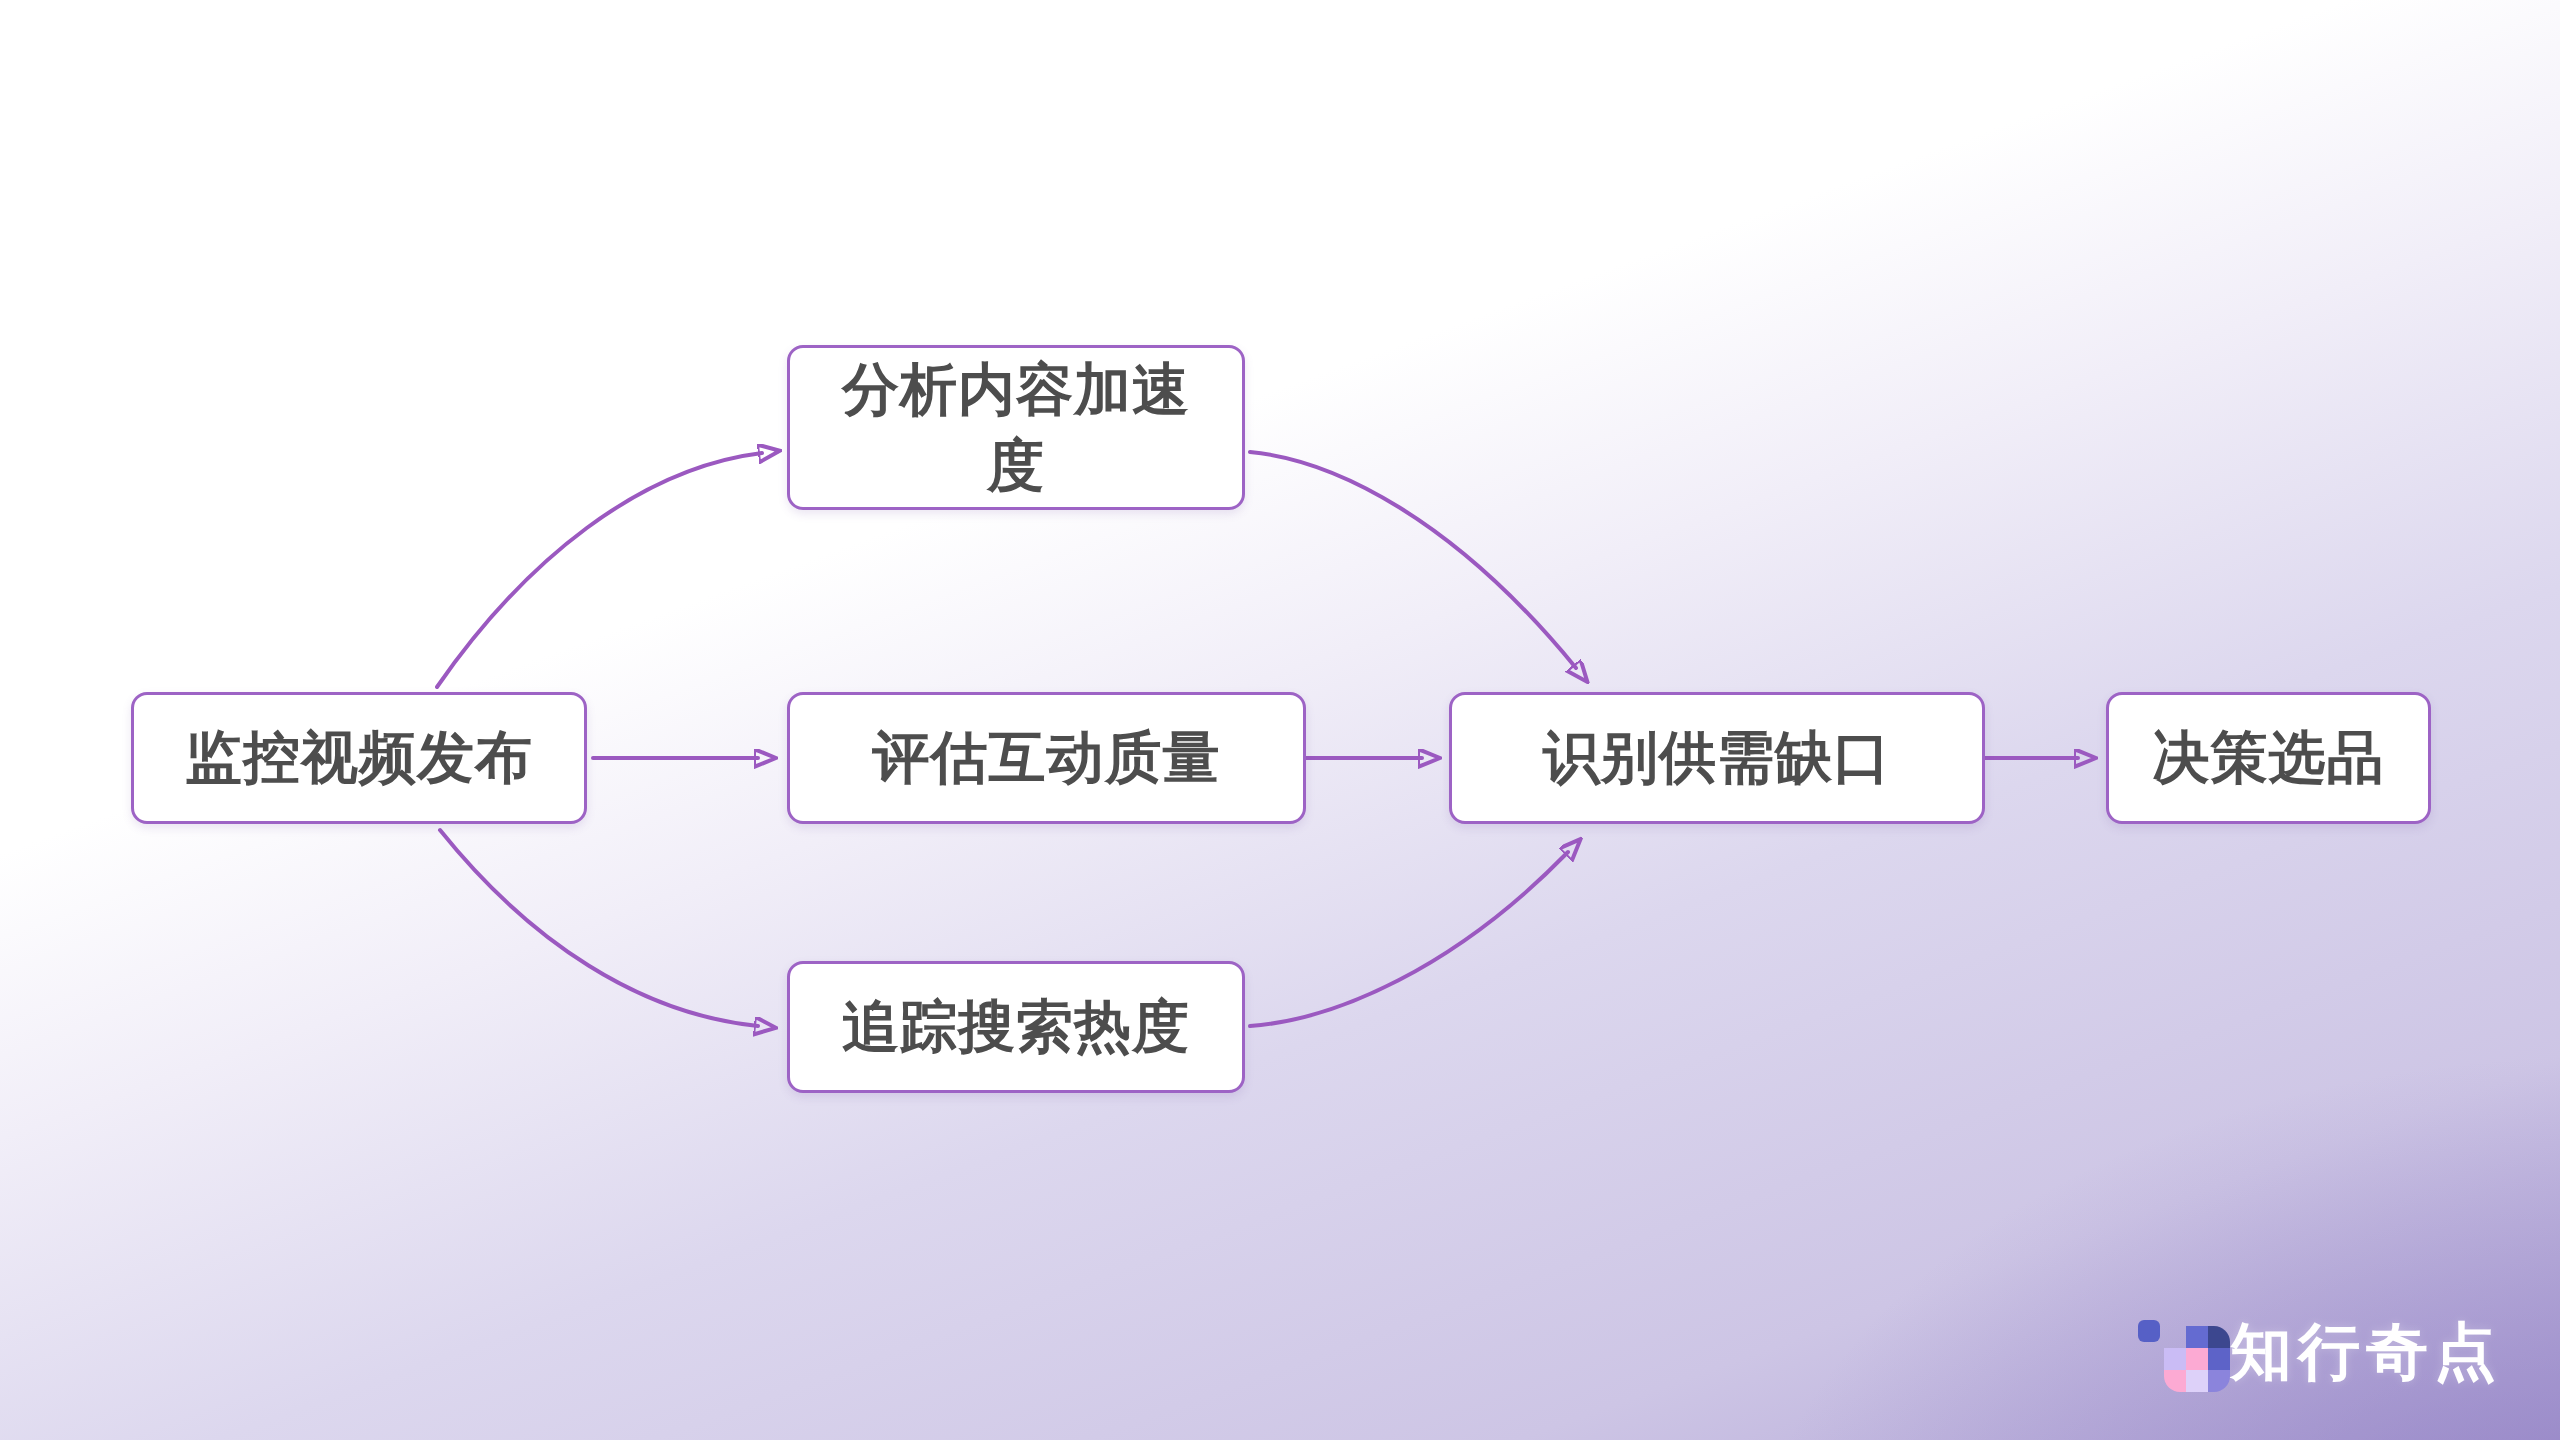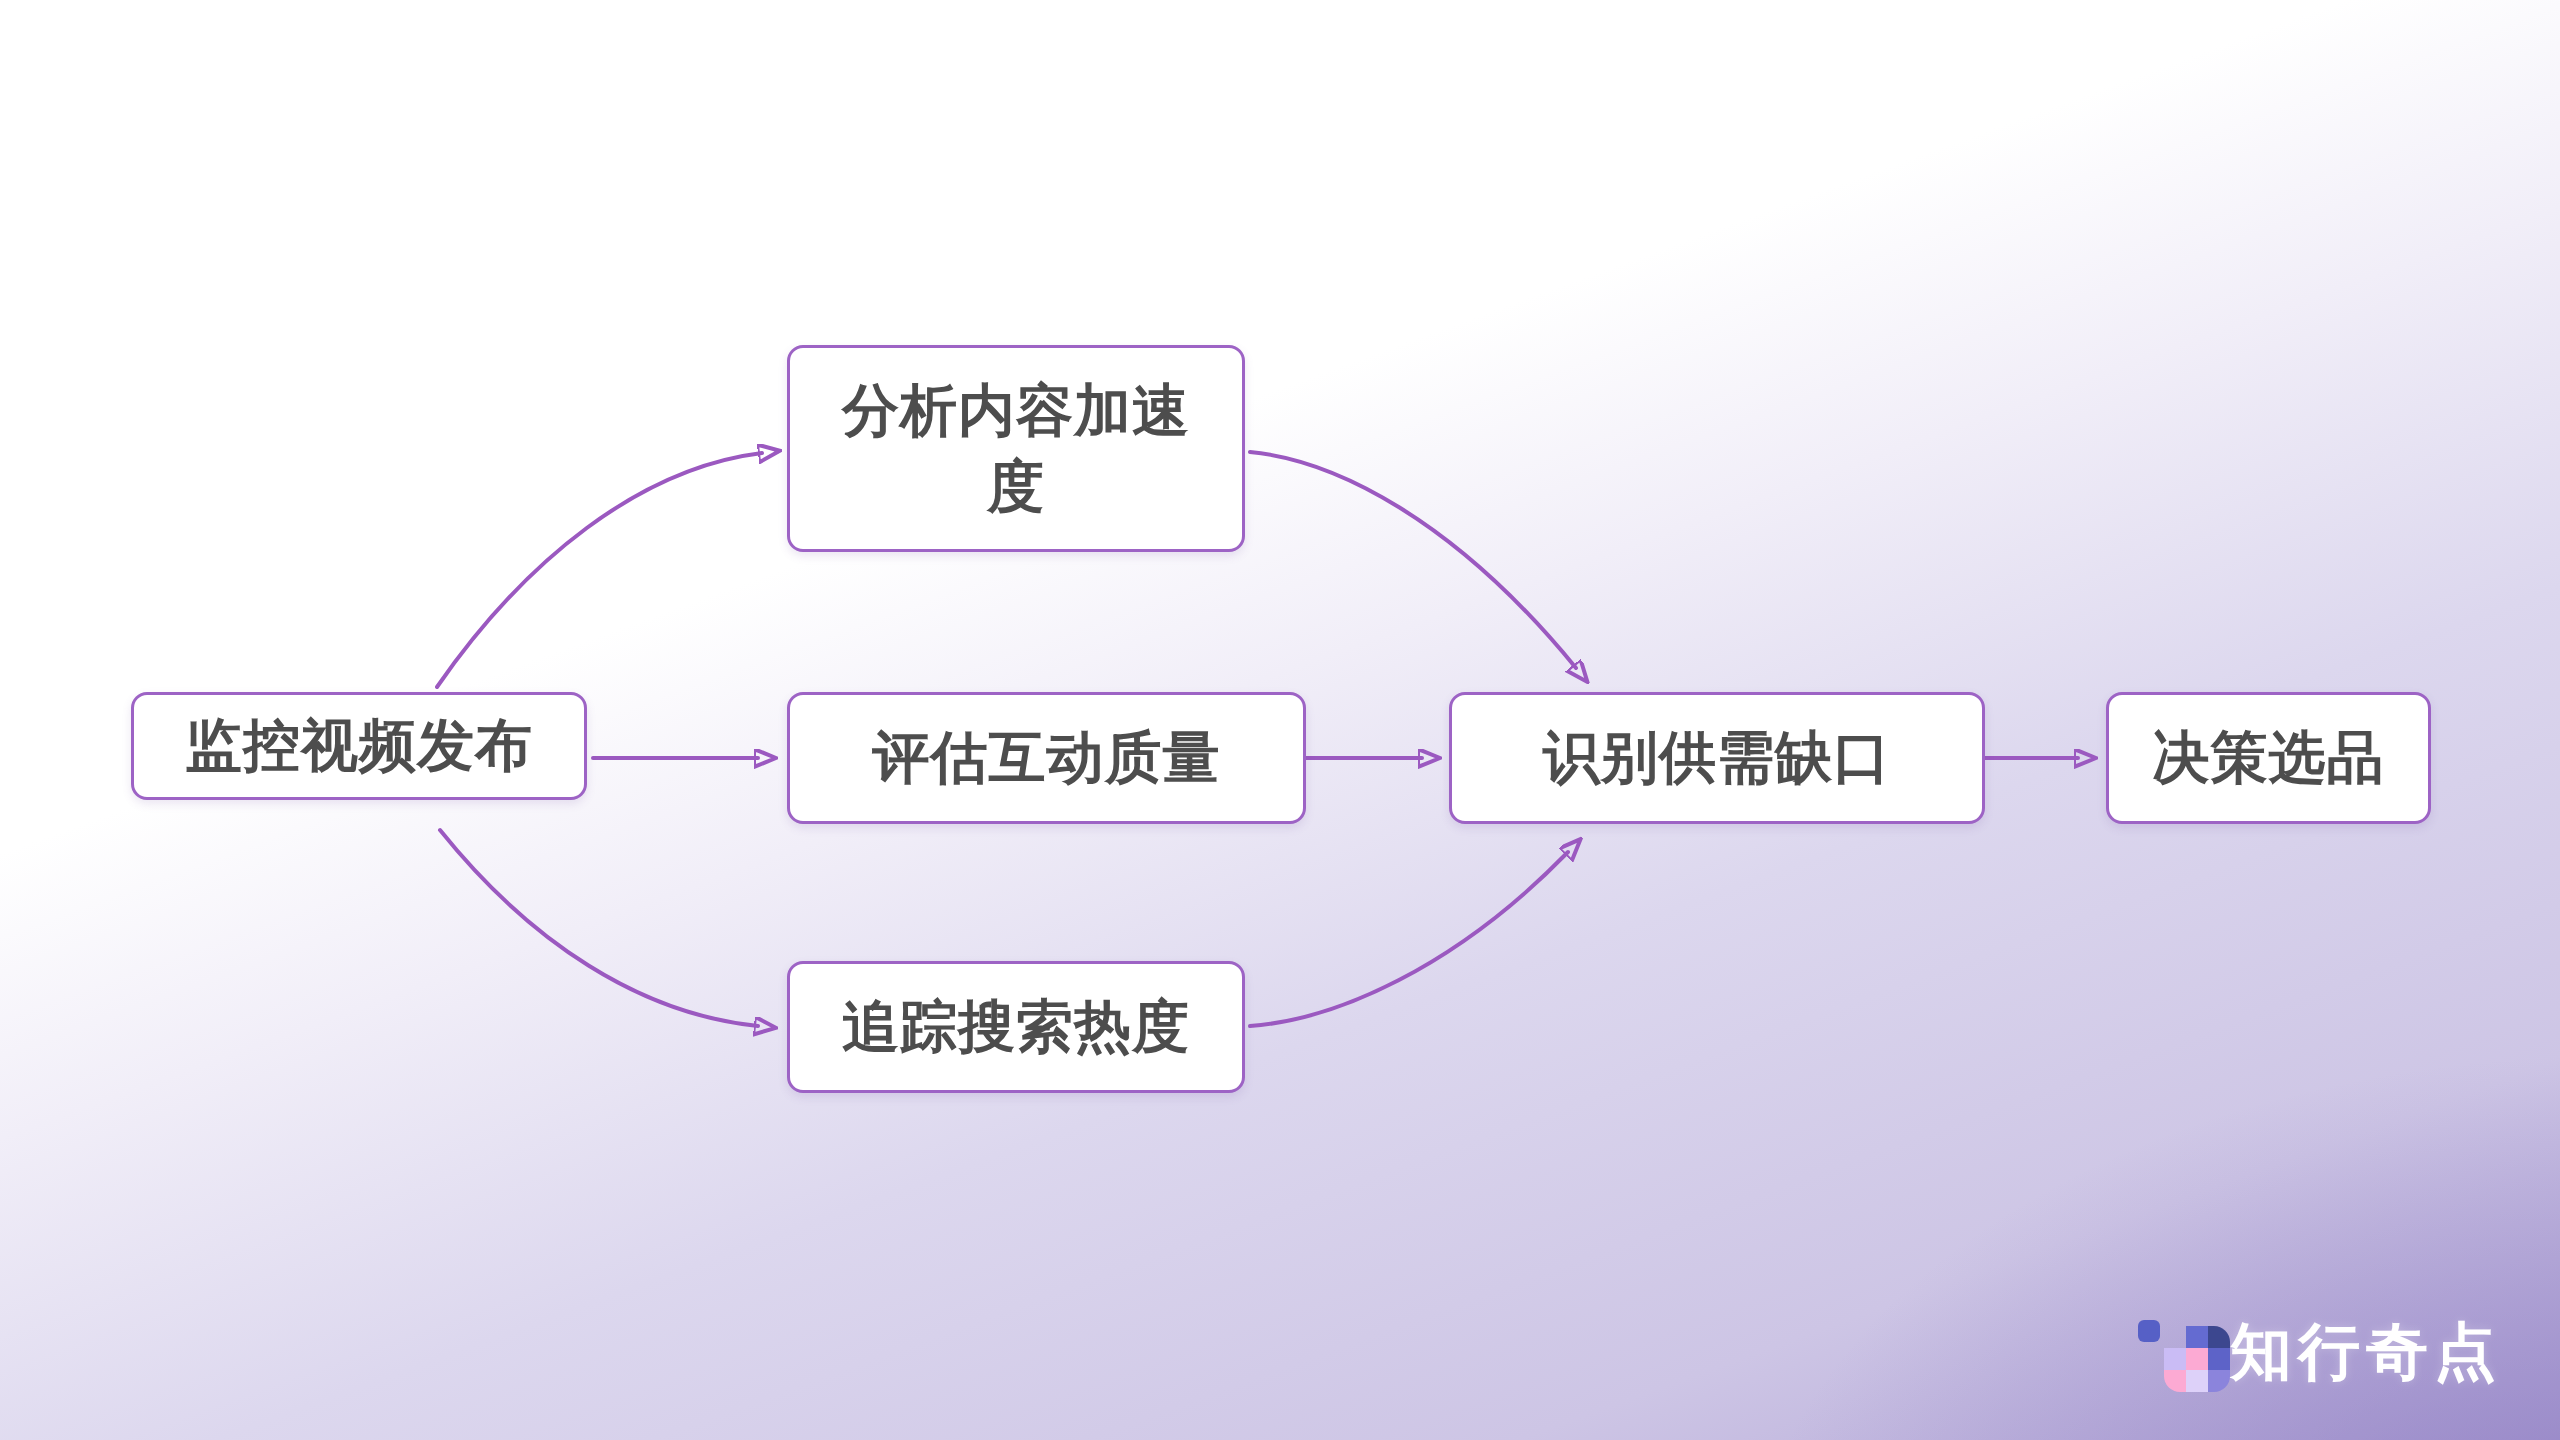--- a/index.html
+++ b/index.html
@@ -25,22 +25,22 @@
     align-items: center;
     justify-content: center;
     text-align: center;
     color: #4d4d4d;
     font-size: 57px;
     font-weight: bold;
     letter-spacing: 1px;
     line-height: 1.32;
     box-shadow: 0 4px 10px rgba(110, 80, 160, 0.14);
   }
-  #node-monitor { left: 131px;  top: 692px; width: 456px; height: 108px; }
-  #node-accel   { left: 787px;  top: 345px; width: 458px; height: 207px; padding: 0 46px; }
+  #node-monitor { left: 131px;  top: 692px; width: 456px; height: 132px; }
+  #node-accel   { left: 787px;  top: 345px; width: 458px; height: 165px; padding: 0 46px; }
   #node-quality { left: 787px;  top: 692px; width: 519px; height: 132px; }
   #node-search  { left: 787px;  top: 961px; width: 458px; height: 132px; }
   #node-gap     { left: 1449px; top: 692px; width: 536px; height: 132px; }
   #node-decide  { left: 2106px; top: 692px; width: 325px; height: 132px; }
 
   .arrows-layer {
     position: absolute;
     left: 0; top: 0;
     width: 2560px; height: 1440px;
     pointer-events: none;

